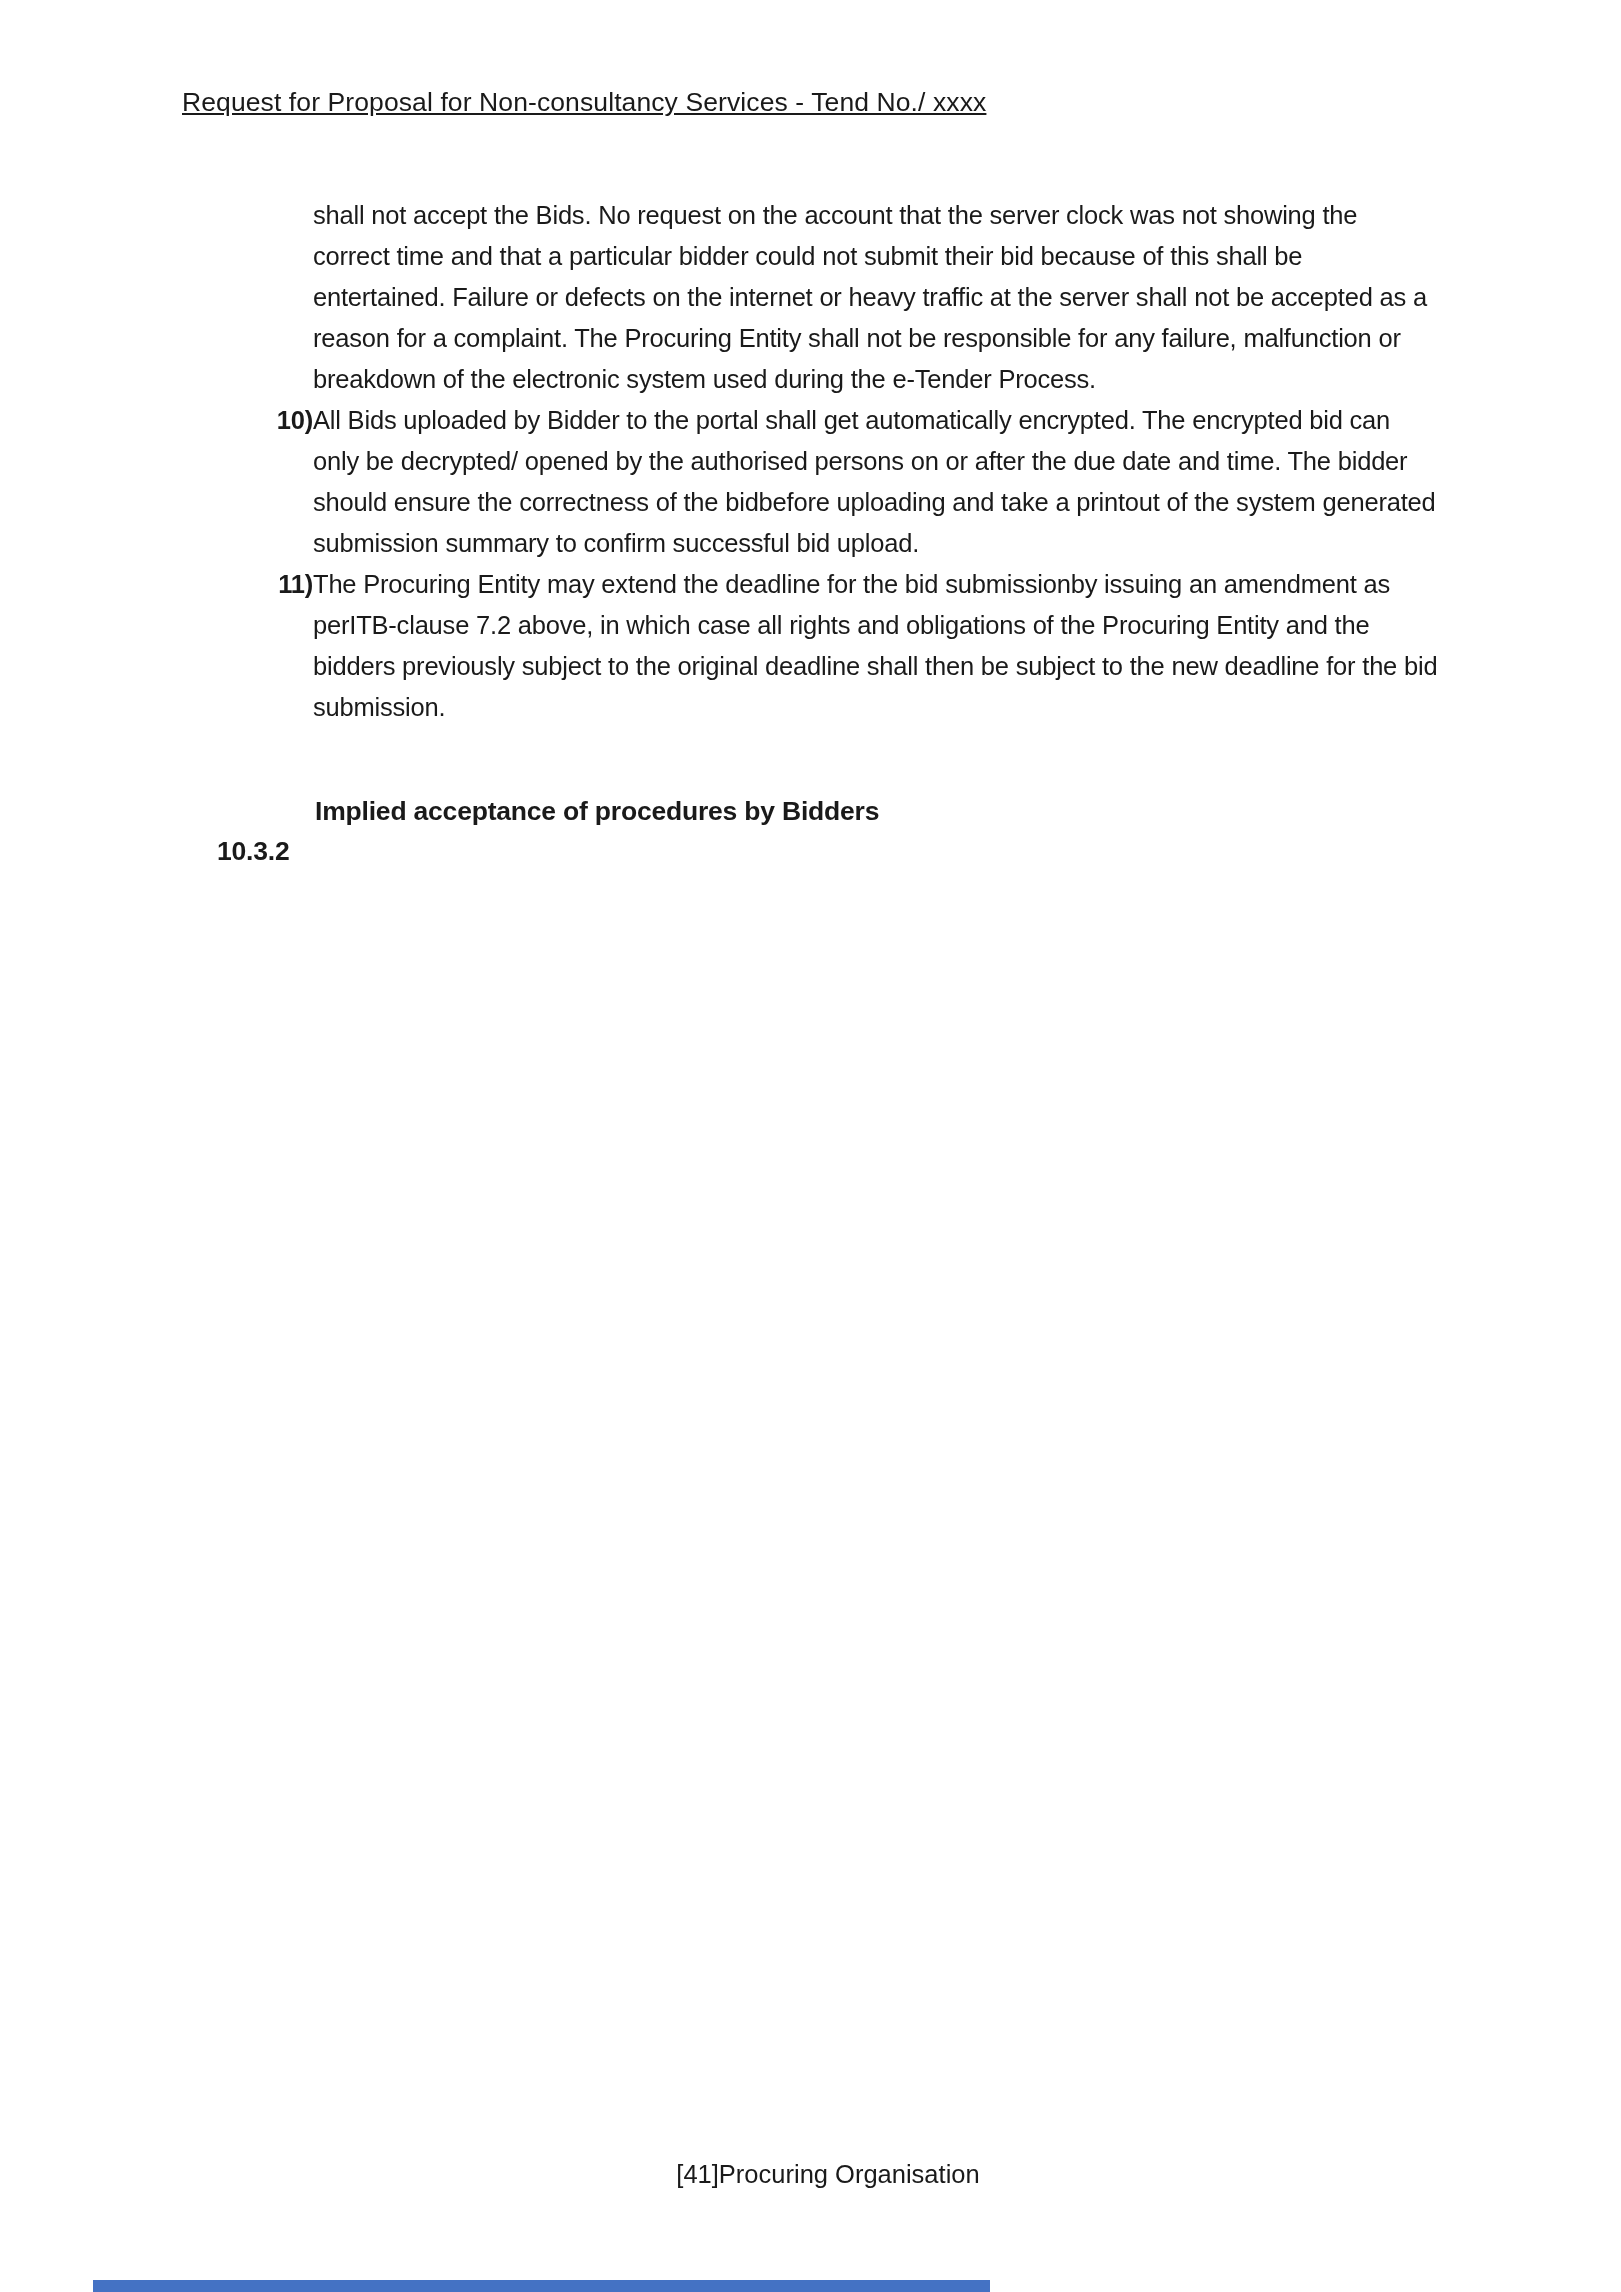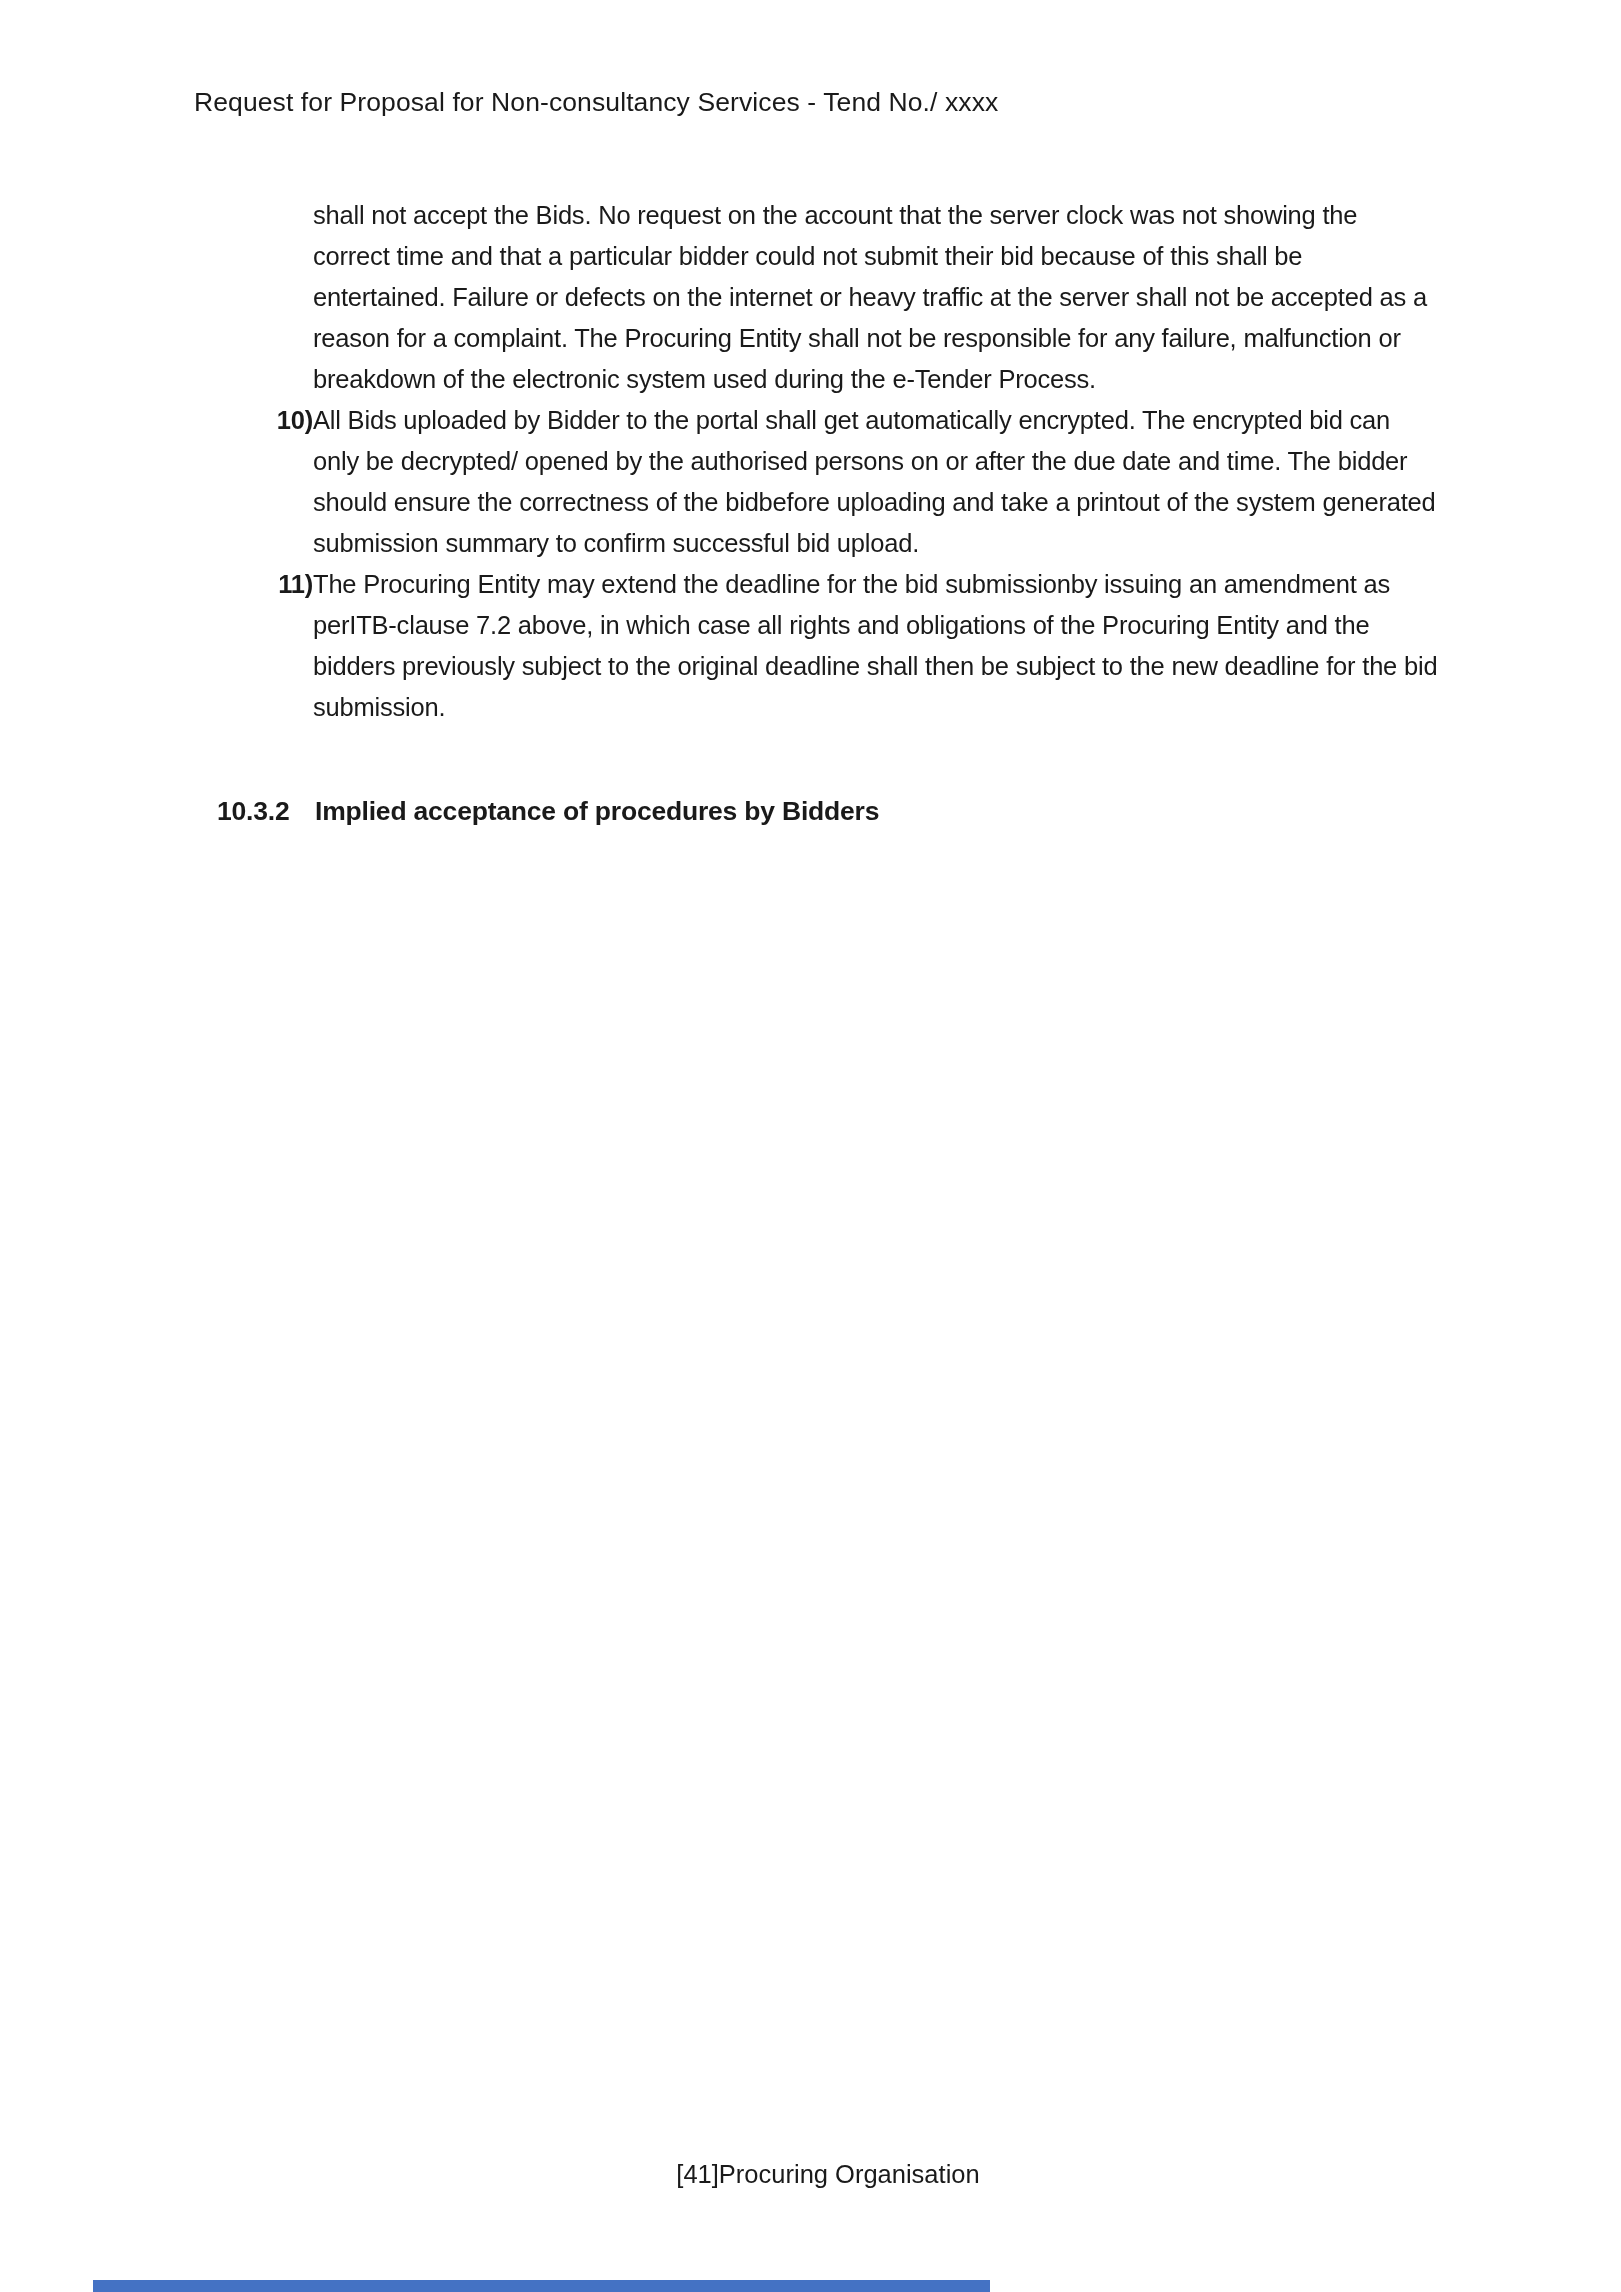--- a/index.html
+++ b/index.html
@@ -8,26 +8,27 @@
     position: relative;
     width: 1621px;
     height: 2293px;
     background: #ffffff;
     font-family: "Liberation Sans", sans-serif;
     color: #1a1a1a;
     overflow: hidden;
   }
   .page-header {
     position: absolute;
-    left: 194px;
+    left: 182px;
     top: 86px;
     font-size: 26.5px;
     line-height: 33px;
     letter-spacing: 0.1px;
     white-space: nowrap;
+    text-decoration: underline;
   }
   .content {
     position: absolute;
     left: 0;
     top: 195px;
     width: 1621px;
     font-size: 25.5px;
     line-height: 41px;
     letter-spacing: -0.2px;
     padding-left: 21px;
@@ -52,20 +53,21 @@
   .section-heading {
     display: flex;
     margin-left: 196px;
     margin-top: 63px;
     font-weight: bold;
     font-size: 26.5px;
     line-height: 41px;
   }
   .section-heading .sec-num {
     flex: 0 0 98px;
+    margin-top: 40px;
   }
   .section-para {
     margin-left: 292px;
     margin-top: 16.7px;
     width: 1127px;
   }
   .page-footer {
     position: absolute;
     left: 235px;
     top: 2158px;

